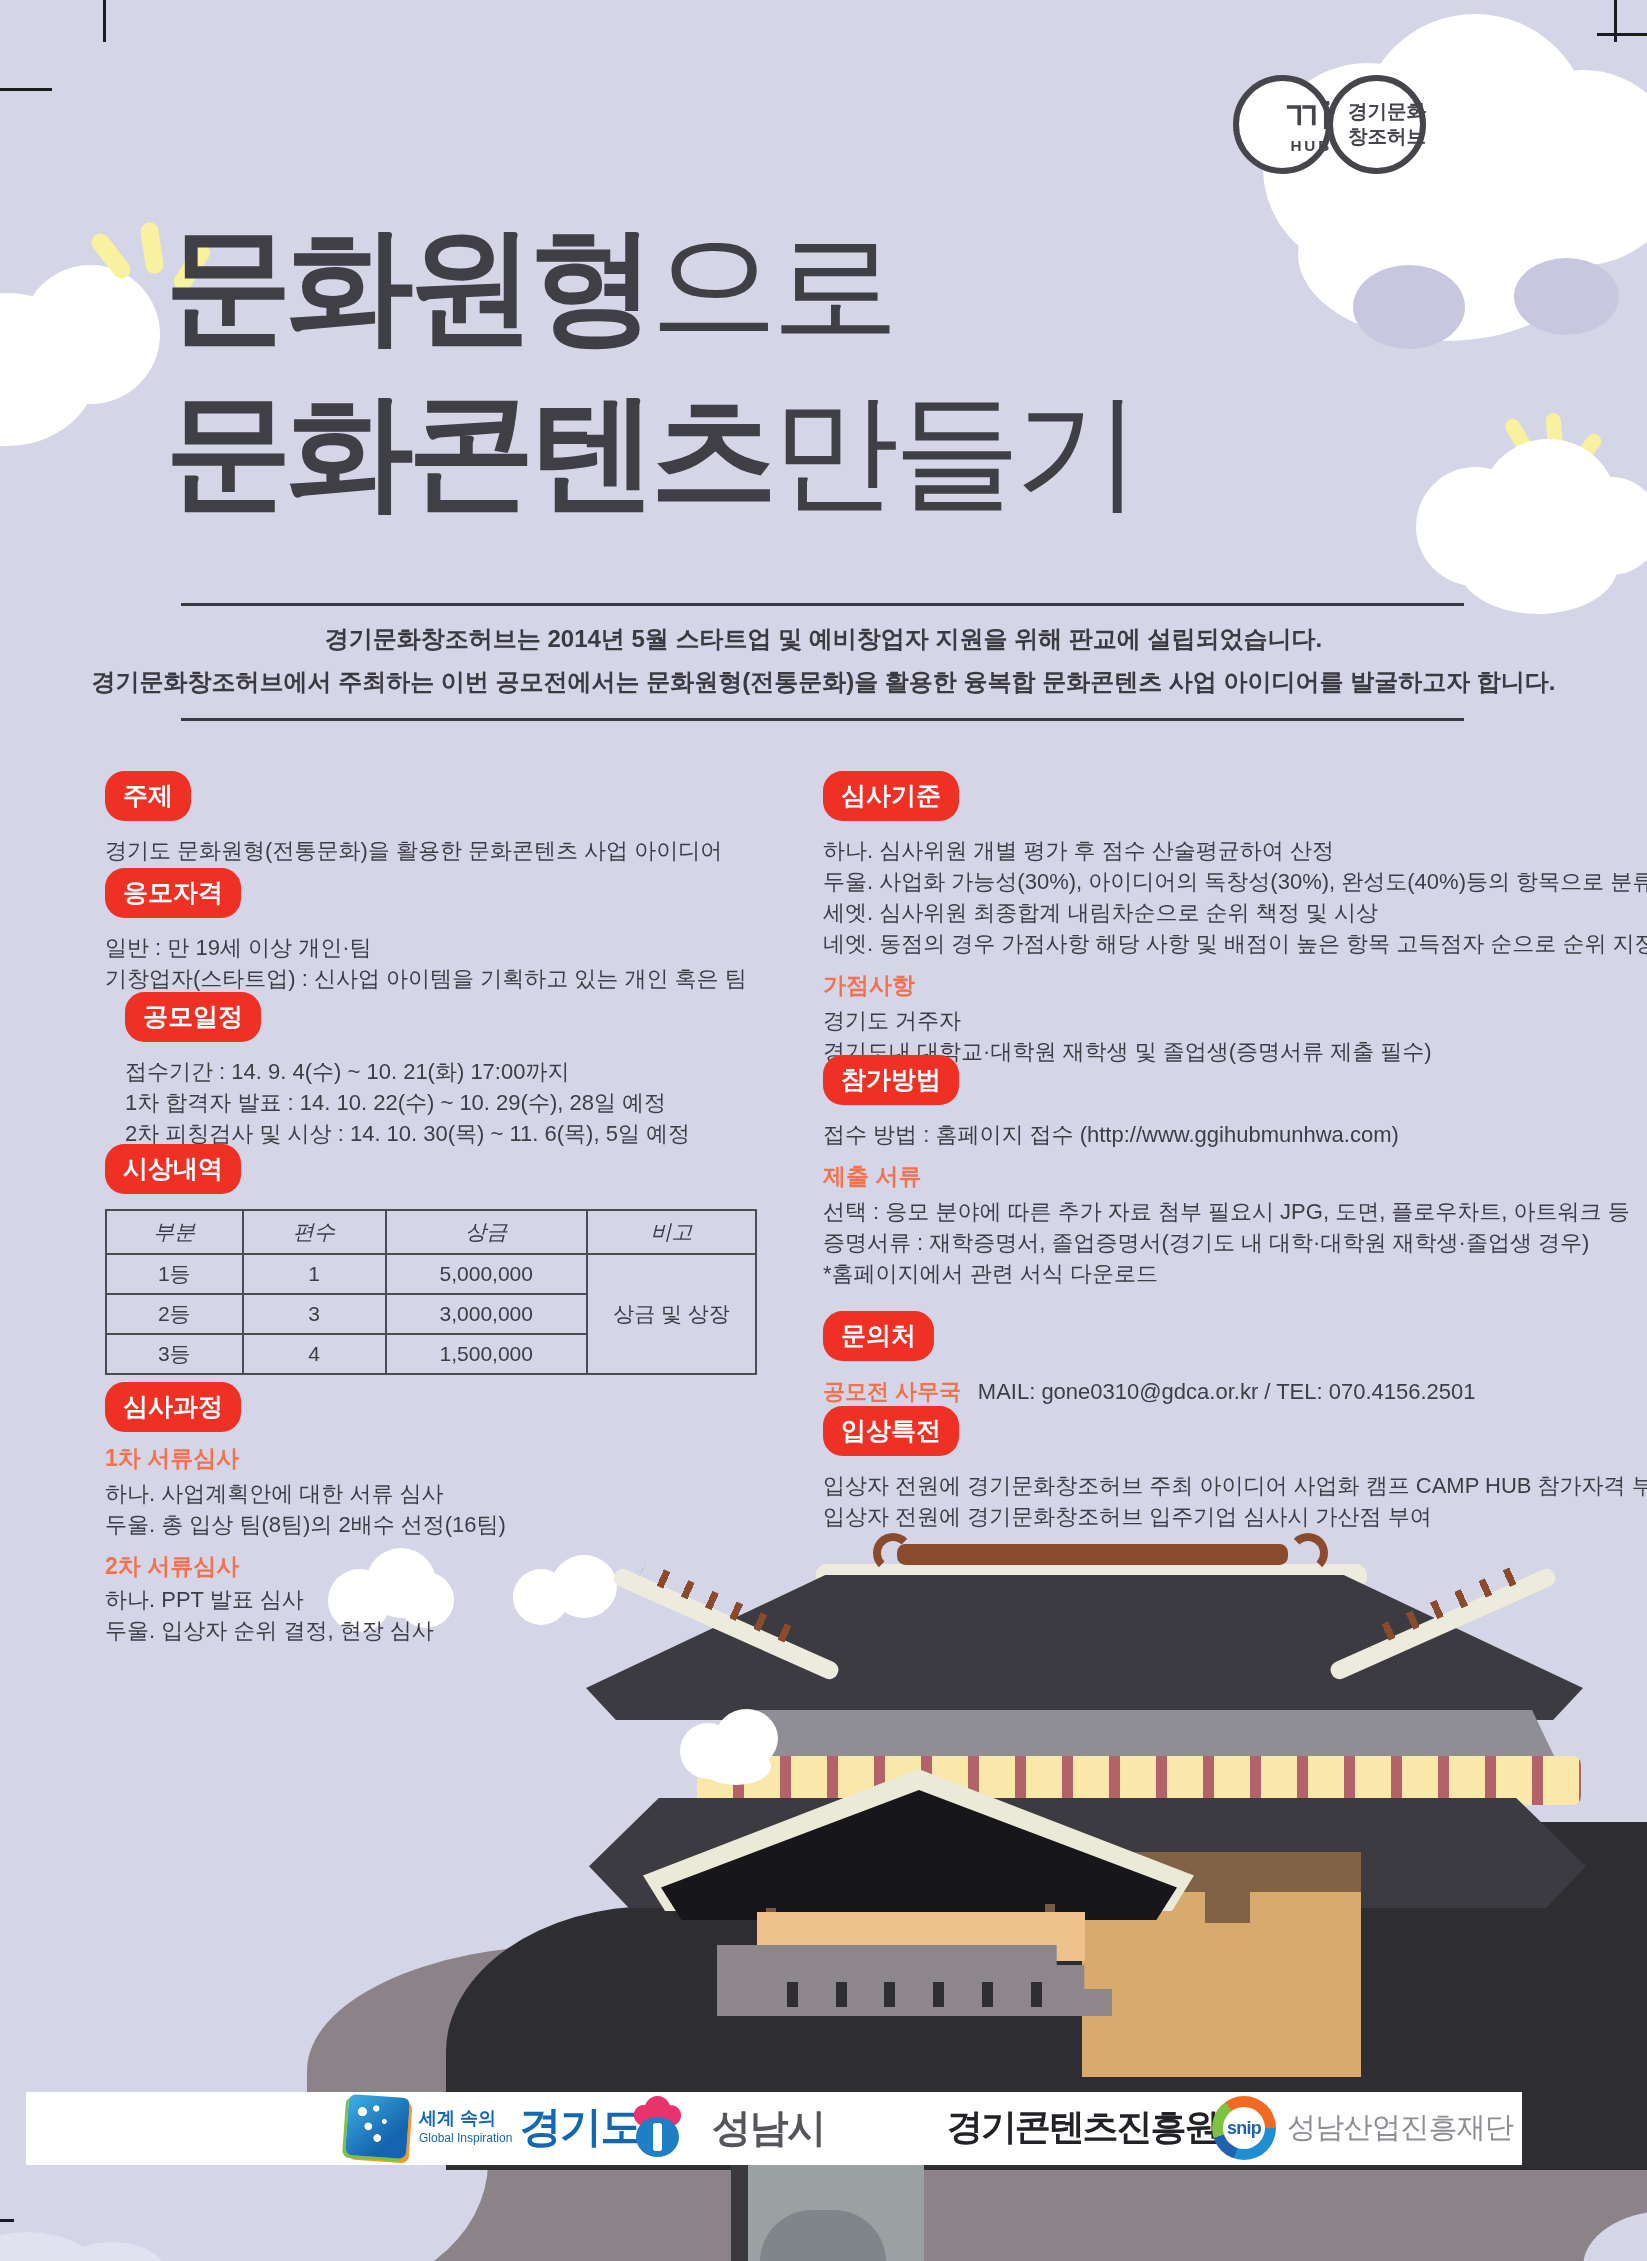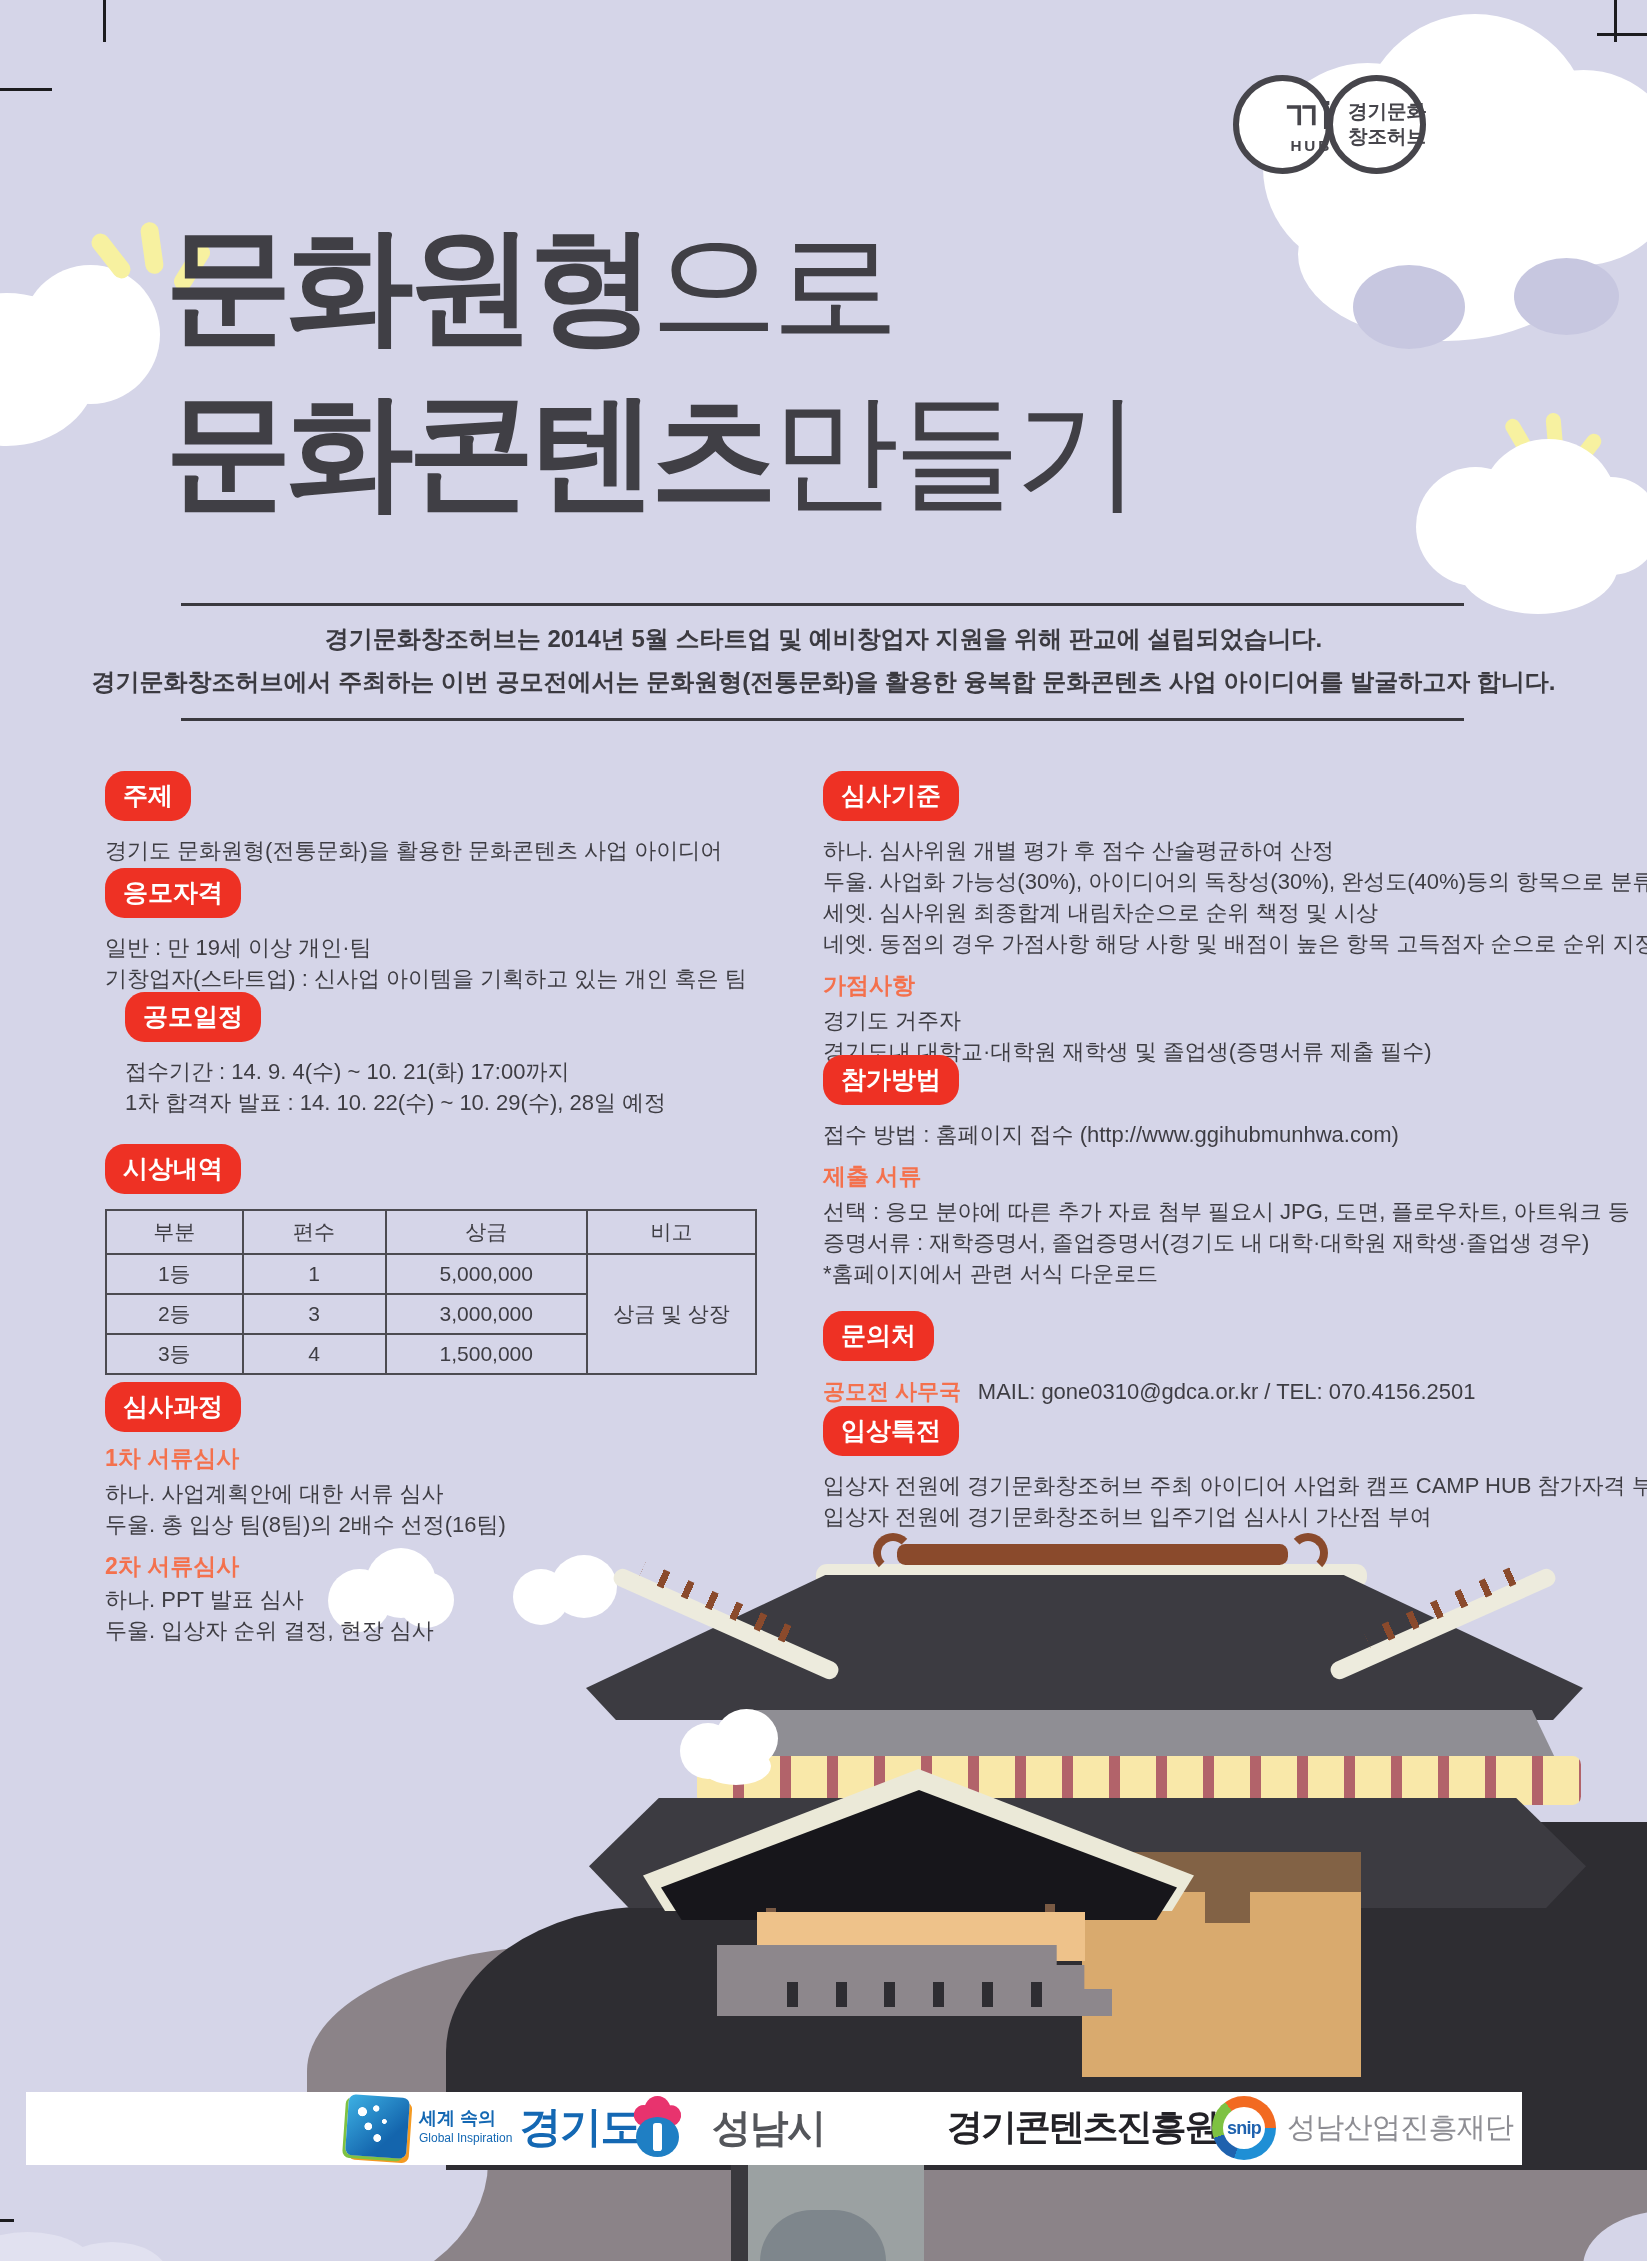--- a/index.html
+++ b/index.html
@@ -36,21 +36,21 @@
   .body-lines{margin-top:14px;font-size:22px;line-height:31px;color:#3e3d43;white-space:nowrap;}
   .subhead{margin-top:11px;font-size:23px;font-weight:bold;color:#f4714d;line-height:31px;white-space:nowrap;}
   .contact-line{font-size:22px;line-height:31px;white-space:nowrap;}
   .contact-label{color:#f4714d;font-weight:bold;margin-right:16.7px;}
   
   .award{border-collapse:collapse;margin-top:15.3px;background:transparent;}
   .award th,.award td{
     border:2.1px solid #4c4b51;text-align:center;font-weight:normal;
     font-size:21px;color:#3e3d43;padding:0;
   }
-  .award th{height:42px;}
+  .award th{height:42px;font-style:italic;}
   .award td{height:38px;}
   
   .ill{position:absolute;}
   
   .strip{position:absolute;left:26px;top:2092px;width:1496px;height:73px;background:#ffffff;display:flex;align-items:center;}
   .logo-group{position:absolute;display:flex;align-items:center;}
   .ring{border-radius:50%;display:flex;align-items:center;justify-content:center;}
   .ring-inner{background:#ffffff;border-radius:50%;display:flex;align-items:center;justify-content:center;}
 </style>
 </head>
@@ -199,20 +199,21 @@
       <div>일반 : 만 19세 이상 개인·팀</div>
       <div>기창업자(스타트업) : 신사업 아이템을 기획하고 있는 개인 혹은 팀</div>
     </div>
   </div>
 
   <div class="section" style="left:105px;top:992px;margin-left:20px;">
     <span class="badge">공모일정</span>
     <div class="body-lines">
       <div>접수기간 : 14. 9. 4(수) ~ 10. 21(화) 17:00까지</div>
       <div>1차 합격자 발표 : 14. 10. 22(수) ~ 10. 29(수), 28일 예정</div>
+      <div>2차 피칭검사 및 시상 : 14. 10. 30(목) ~ 11. 6(목), 5일 예정</div>
     </div>
   </div>
 
   <div class="section" style="left:105px;top:1144px;">
     <span class="badge">시상내역</span>
     <table class="award" style="width:652px;">
       <tbody>
           <tr>
         <th style="width:21%;">부분</th>
         <th style="width:22%;">편수</th>

